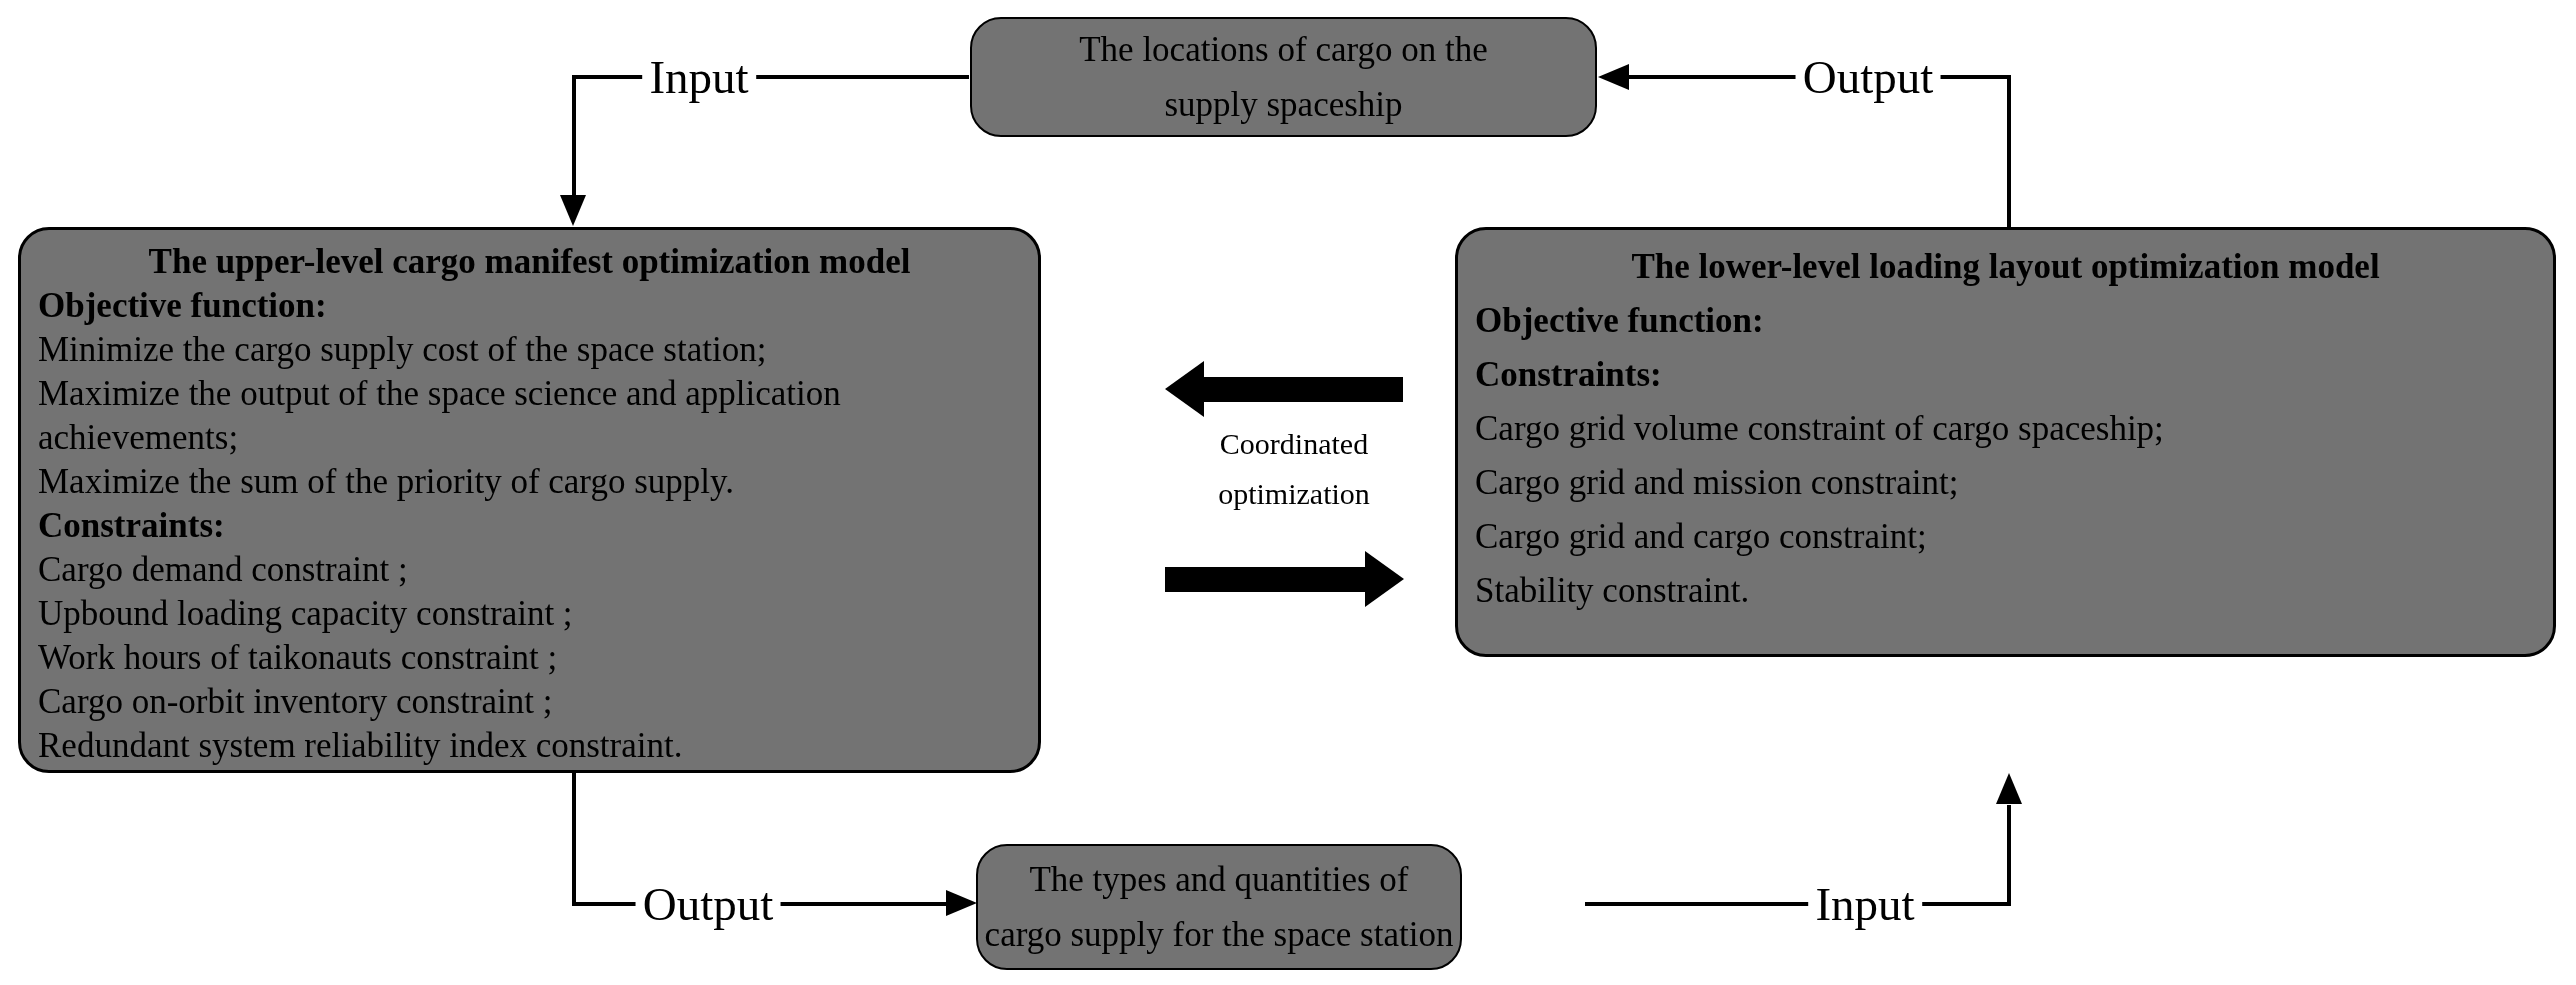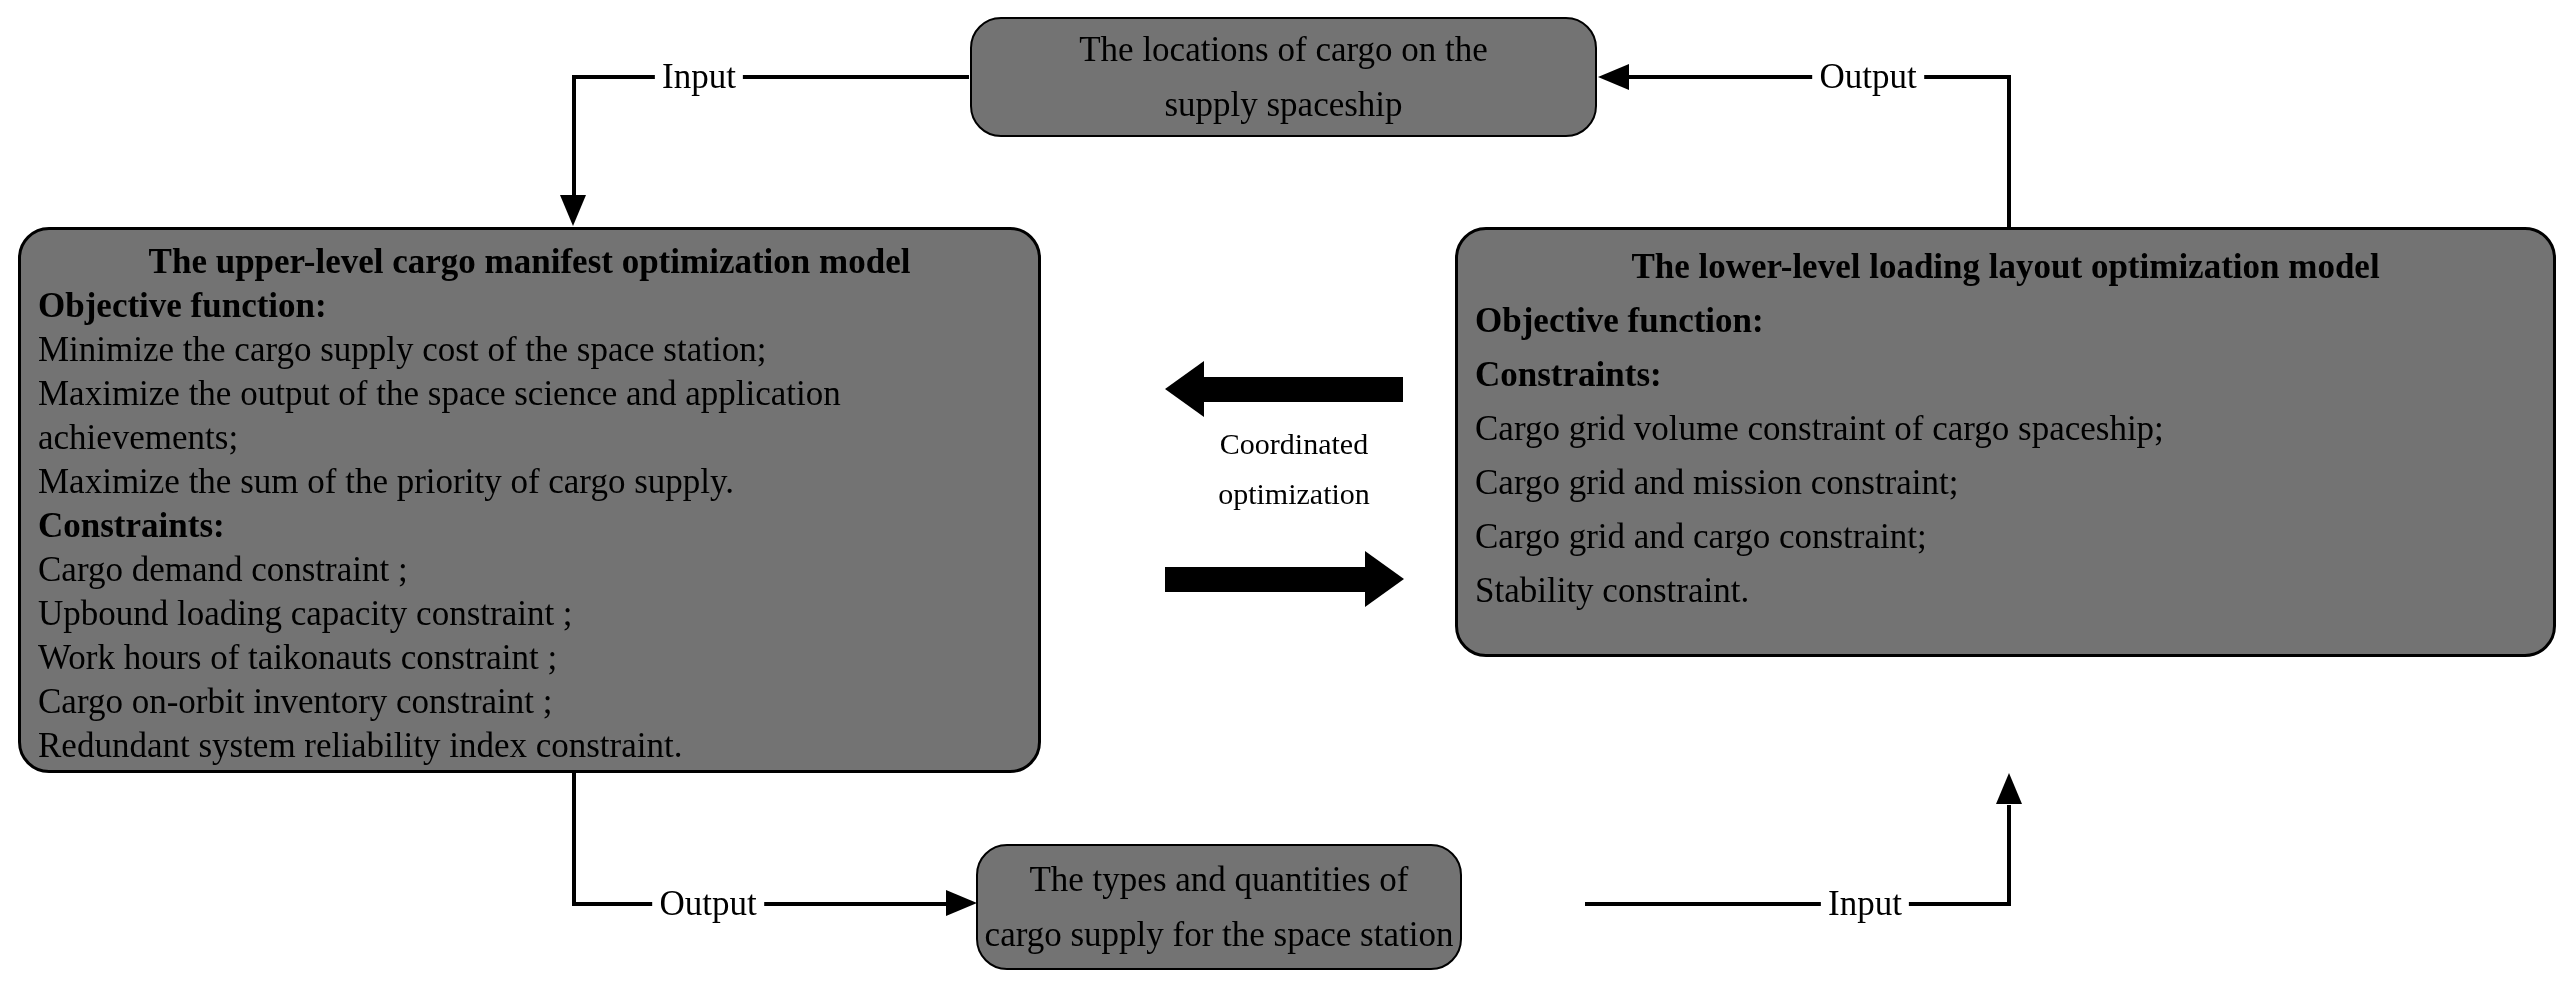--- a/index.html
+++ b/index.html
@@ -39,21 +39,21 @@
   .right-box{left:1455px;top:227px;width:1101px;height:430px;line-height:54px;}
   .line{white-space:nowrap;}
   .line.bold{font-weight:700;}
   .line.center{text-align:center;}
   .h-line,.v-line{position:absolute;background:#000000;}
   .edge-label{
     position:absolute;
     transform:translate(-50%,-50%);
     background:#ffffff;
     padding:0 7.2px;
-    font-size:35px;
+    font-size:47px;
     line-height:40px;
     white-space:nowrap;
   }
   .center-label{
     position:absolute;
     left:1133px;
     top:419px;
     width:322px;
     text-align:center;
     font-size:30px;

